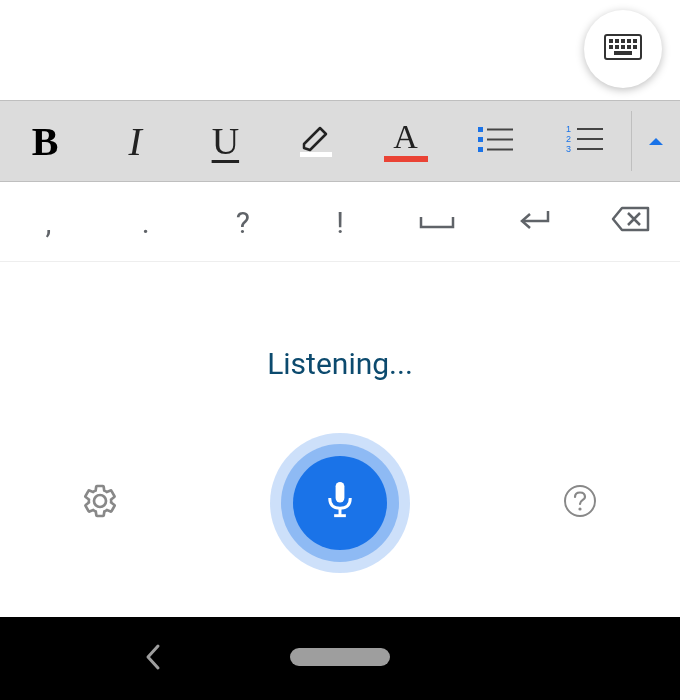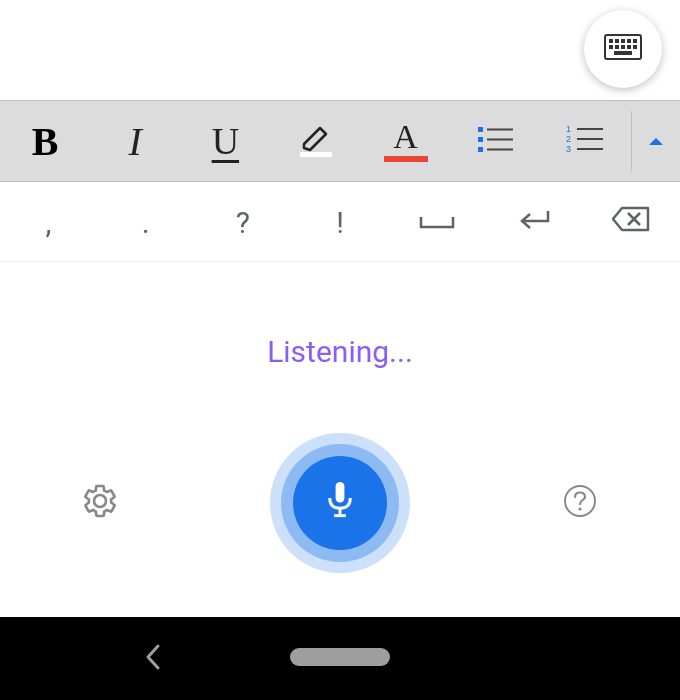--- a/index.html
+++ b/index.html
@@ -33,21 +33,21 @@
   }
   .punct-item {
     flex: 1; display: flex; align-items: center; justify-content: center;
     color: #5f6368; font-size: 30px; height: 100%;
   }
   .voice-area {
     height: 355px; background: #fff; position: relative;
     display: flex; flex-direction: column; align-items: center; justify-content: center;
   }
   .status-text {
-    font-size: 30px; color: #8b5cf6; position: absolute; top: 72px;
+    font-size: 30px; color: #0c4a6e; position: absolute; top: 84px;
     width: 100%; text-align: center;
   }
   .mic-row {
     width: 100%; position: absolute; bottom: 44px;
     display: flex; align-items: center; justify-content: space-between;
     padding: 0 82px;
   }
   .mic-wrap { position: relative; width: 140px; height: 140px; display:flex;align-items:center;justify-content:center; }
   .mic-pulse {
     position:absolute; width:140px;height:140px;border-radius:50%;

